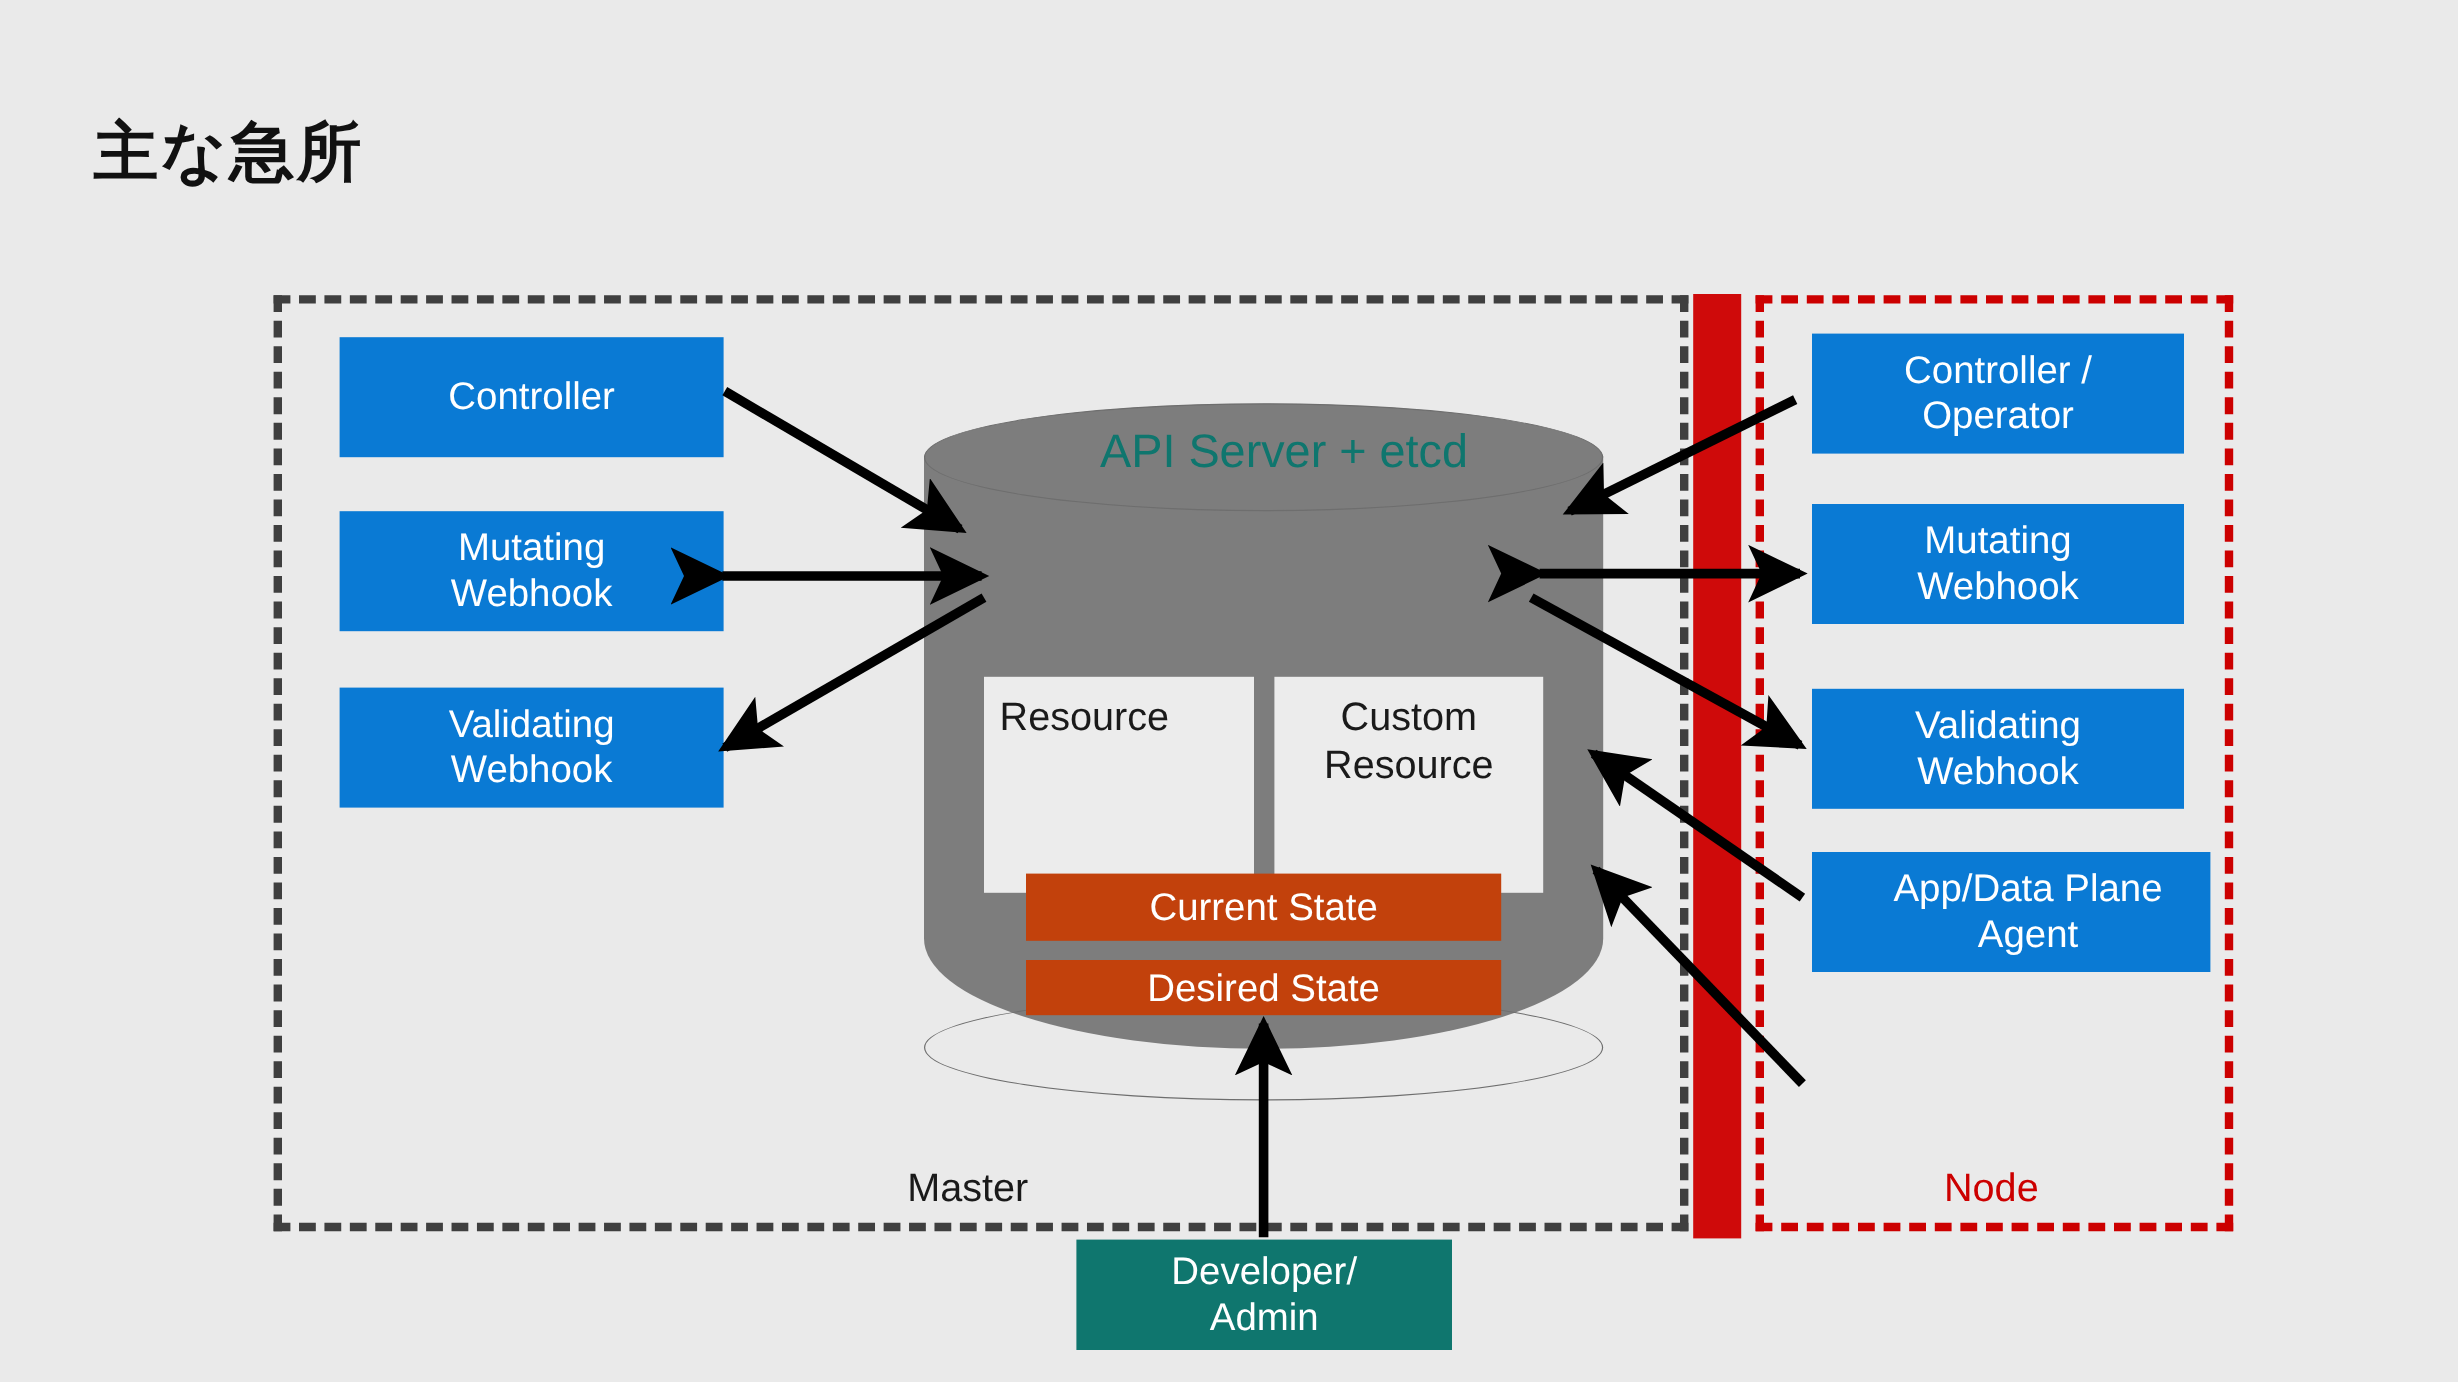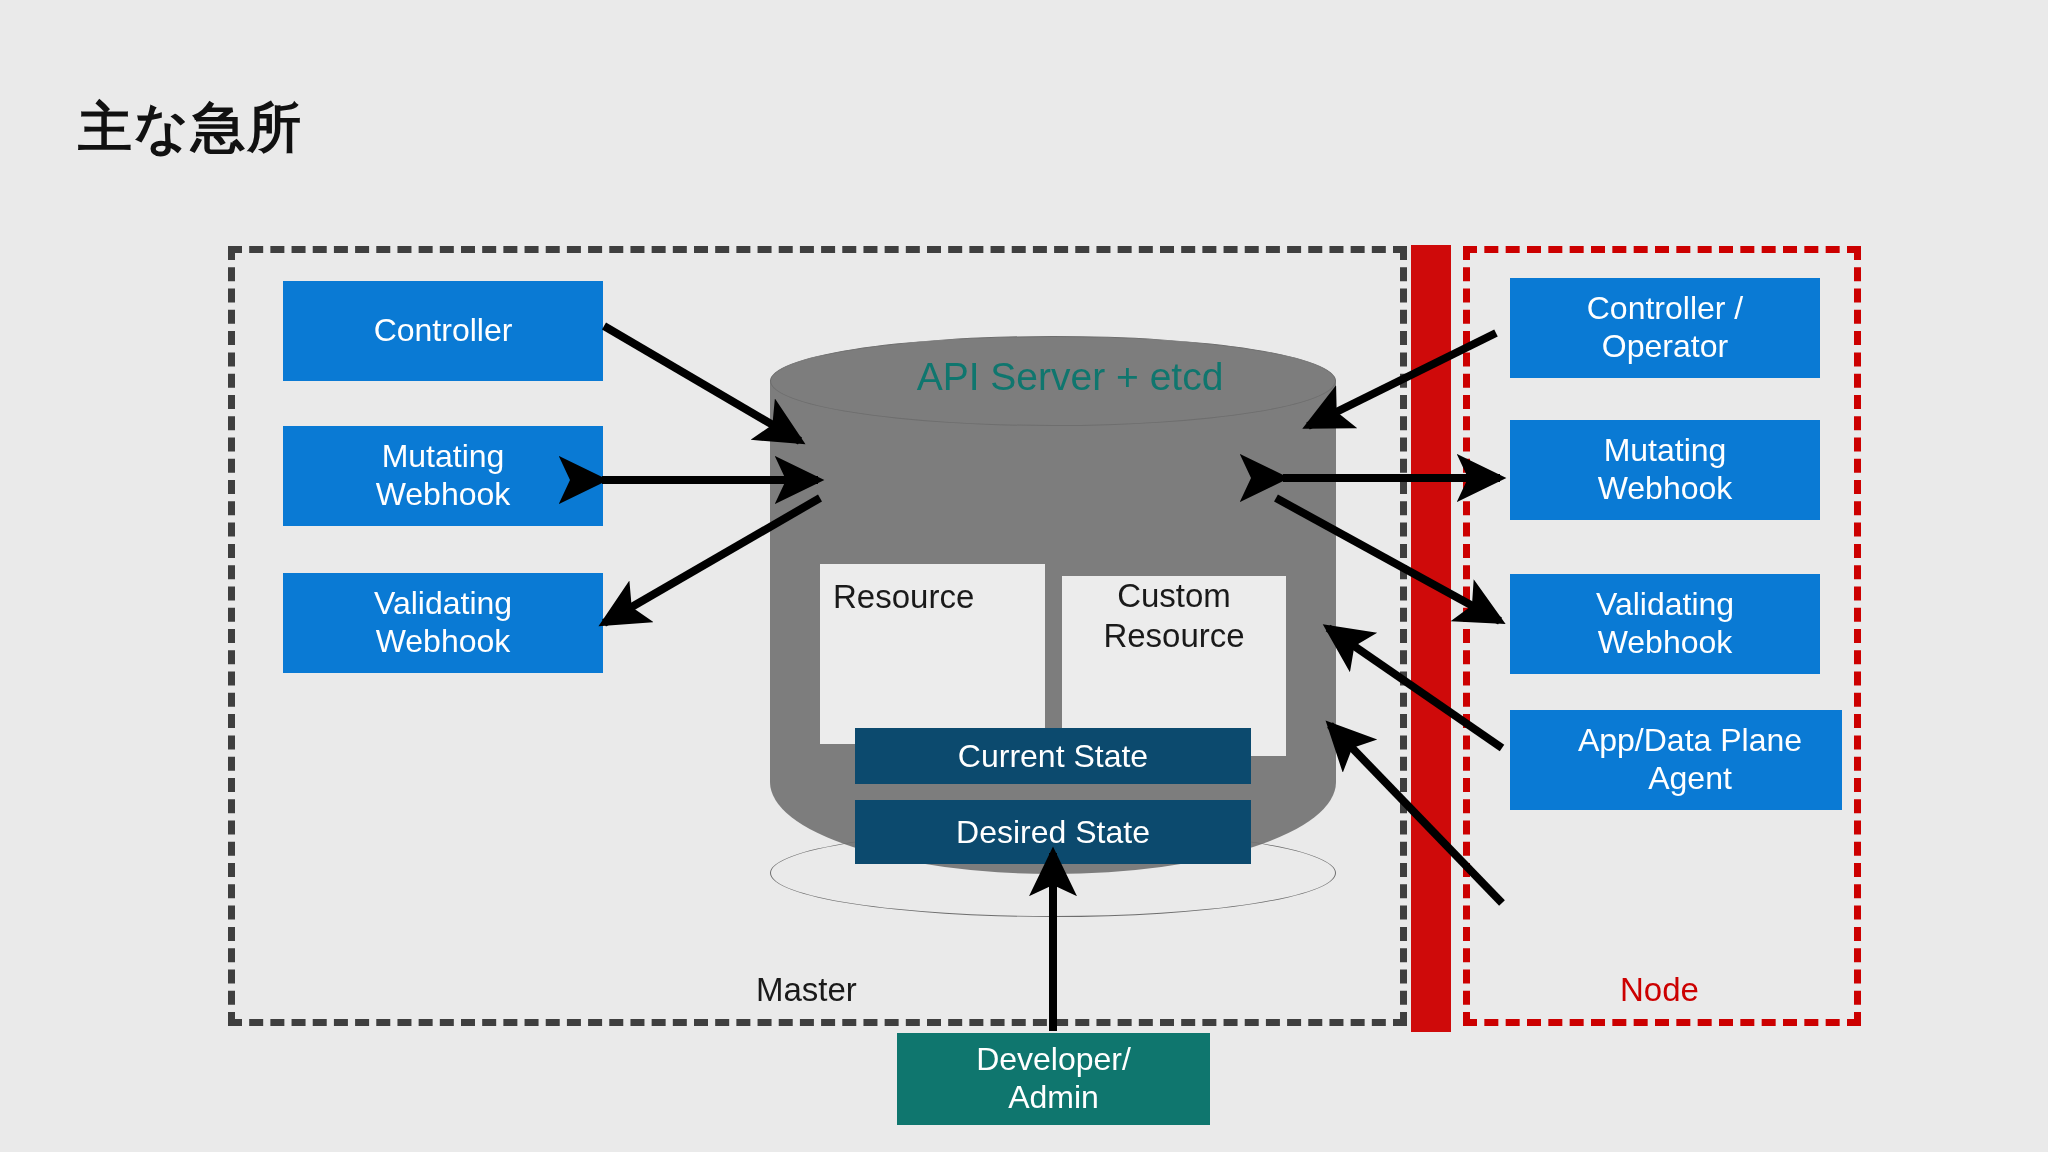--- a/index.html
+++ b/index.html
@@ -136,34 +136,34 @@
     display:flex;align-items:center;justify-content:center;
     text-align:center;
     font-size:33px;line-height:1.2;
     white-space:pre-line;
     box-sizing:border-box;
   }
   .p-trigger   { left:50px;  top:85px;  width:466px; height:113px; }
   .p-resource  { left:50px;  top:228px; width:225px; height:180px;
                  align-items:flex-start; justify-content:flex-start;
                  padding:13px 0 0 13px; text-align:left; }
-  .p-custom    { left:292px; top:240px; width:224px; height:180px;
+  .p-custom    { left:292px; top:228px; width:224px; height:180px;
                  align-items:flex-start; justify-content:center;
-                 }
+                 padding-top:13px; }
 
   .statebar{
     position:absolute;
-    background:#0c4a6e;
+    background:#c2410c;
     color:#ffffff;
     display:flex;align-items:center;justify-content:center;
     font-size:32px;line-height:1;
     box-sizing:border-box;
   }
   .s-current { left:85px; top:392px; width:396px; height:56px; }
-  .s-desired { left:85px; top:464px; width:396px; height:64px; }
+  .s-desired { left:85px; top:464px; width:396px; height:46px; }
 
   .arrows{position:absolute;left:0;top:0;width:2048px;height:1152px;pointer-events:none;}
 </style>
 </head>
 <body>
 
 <div id="stage">
 
   <div class="slide-title">主な急所</div>
 

